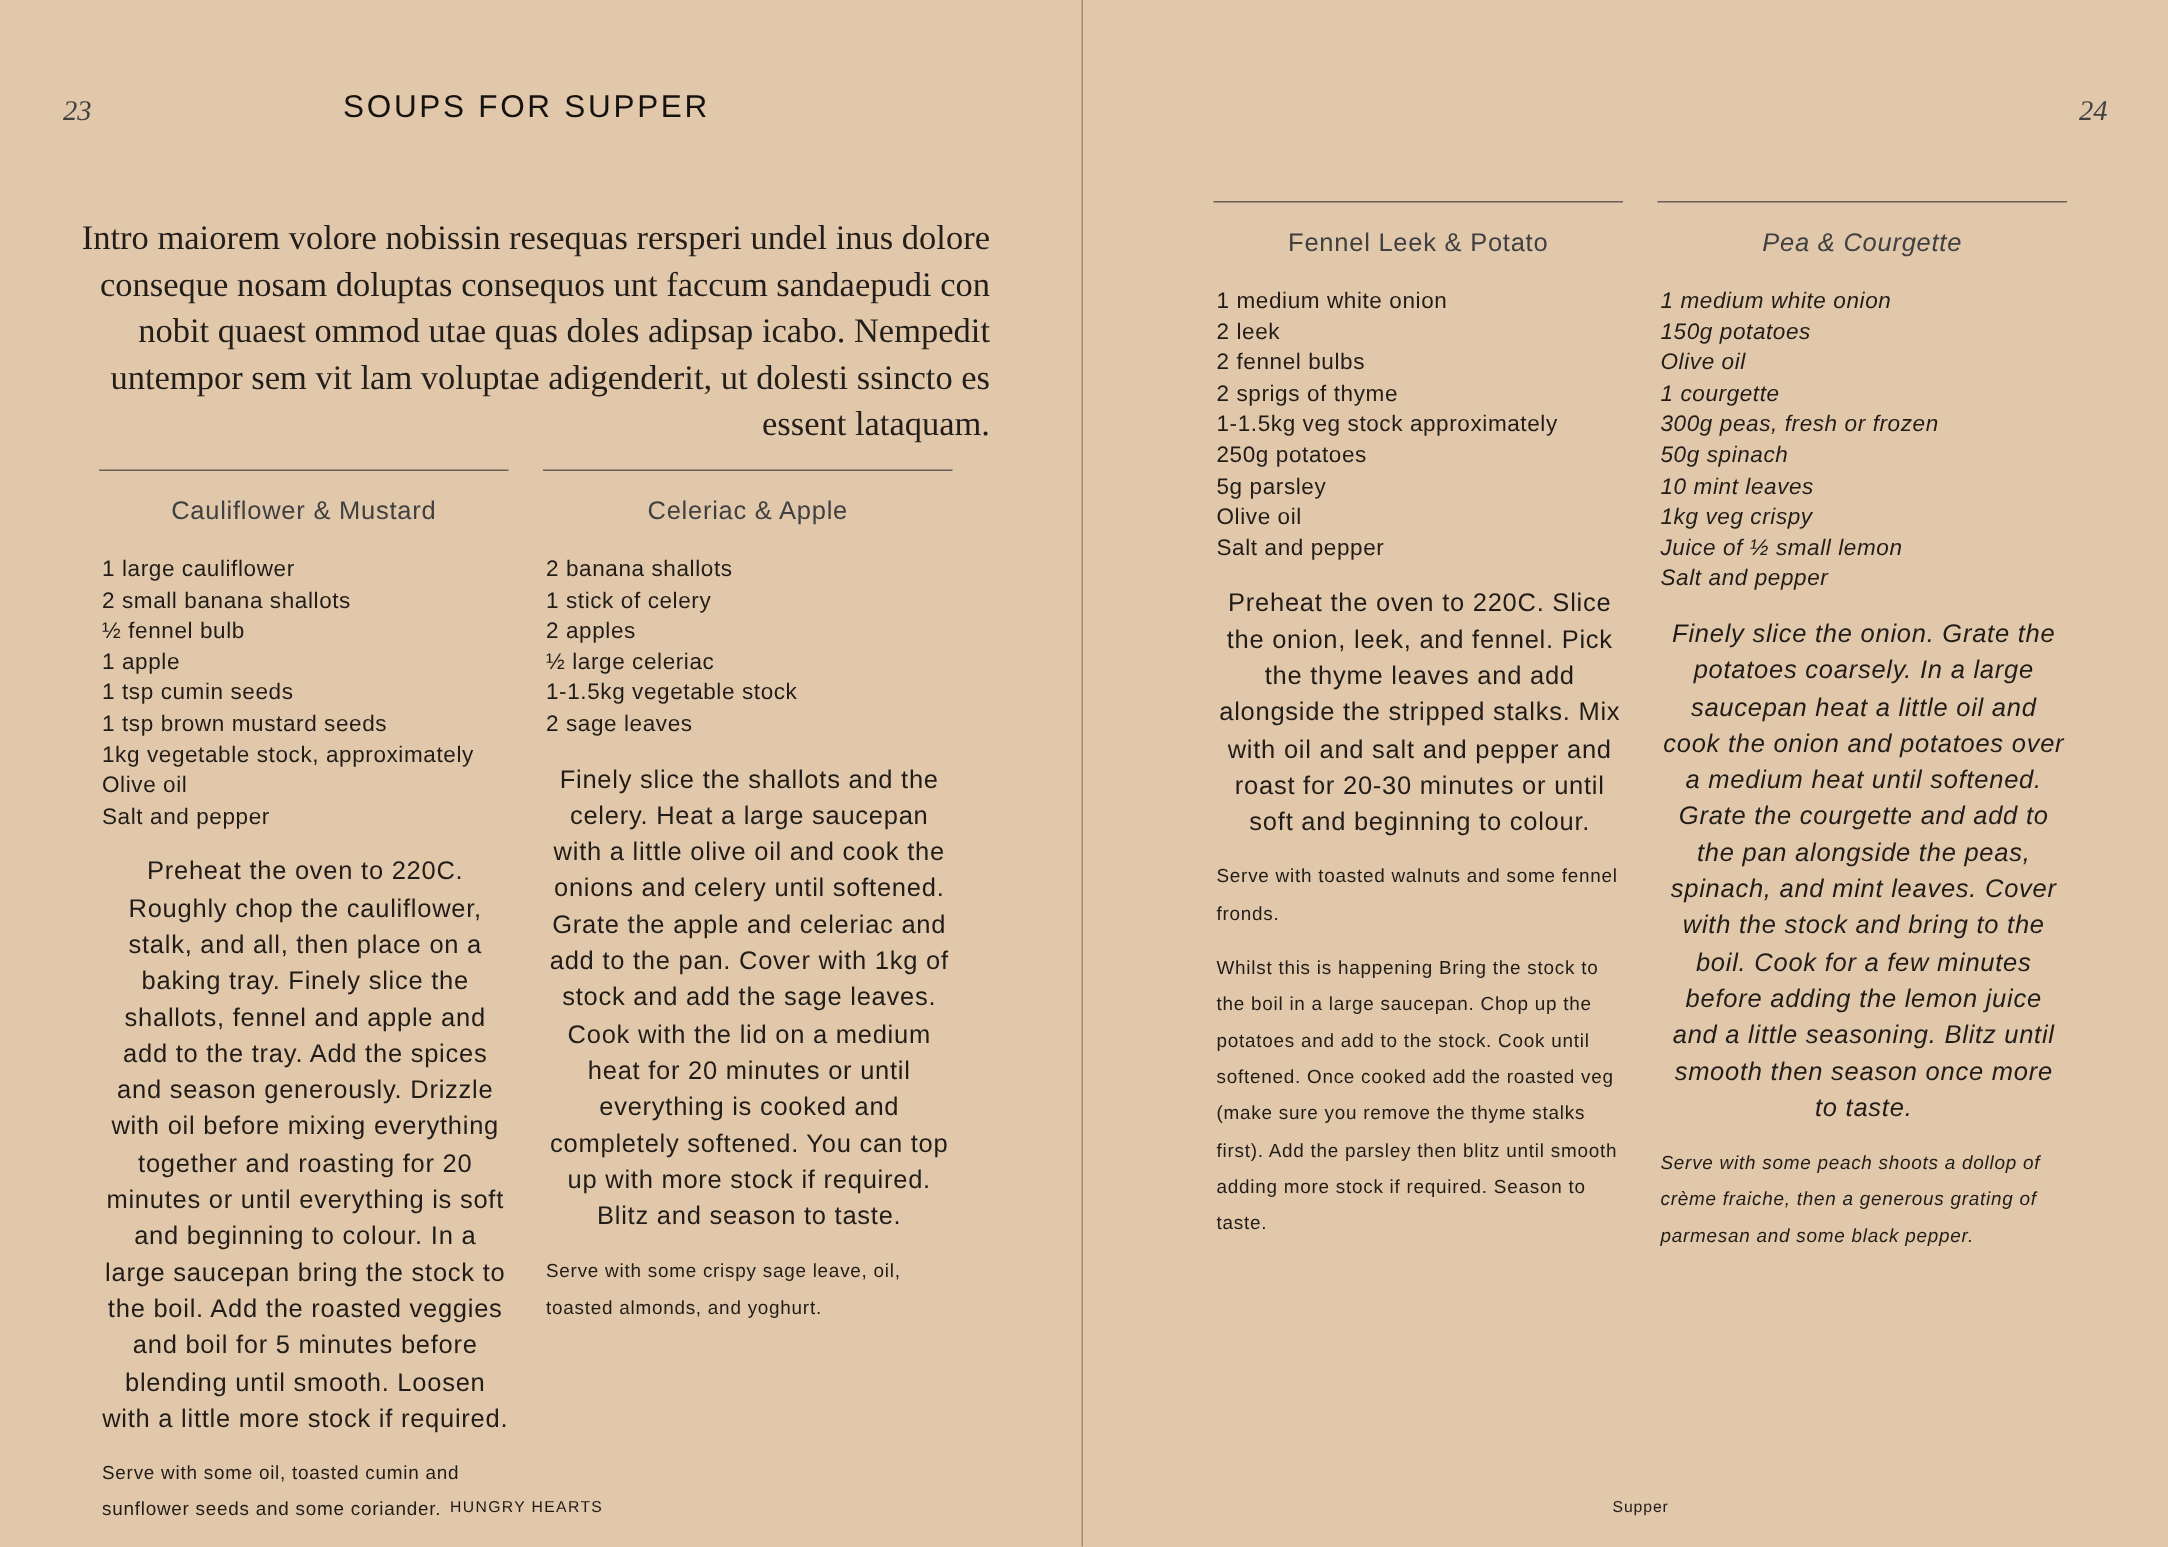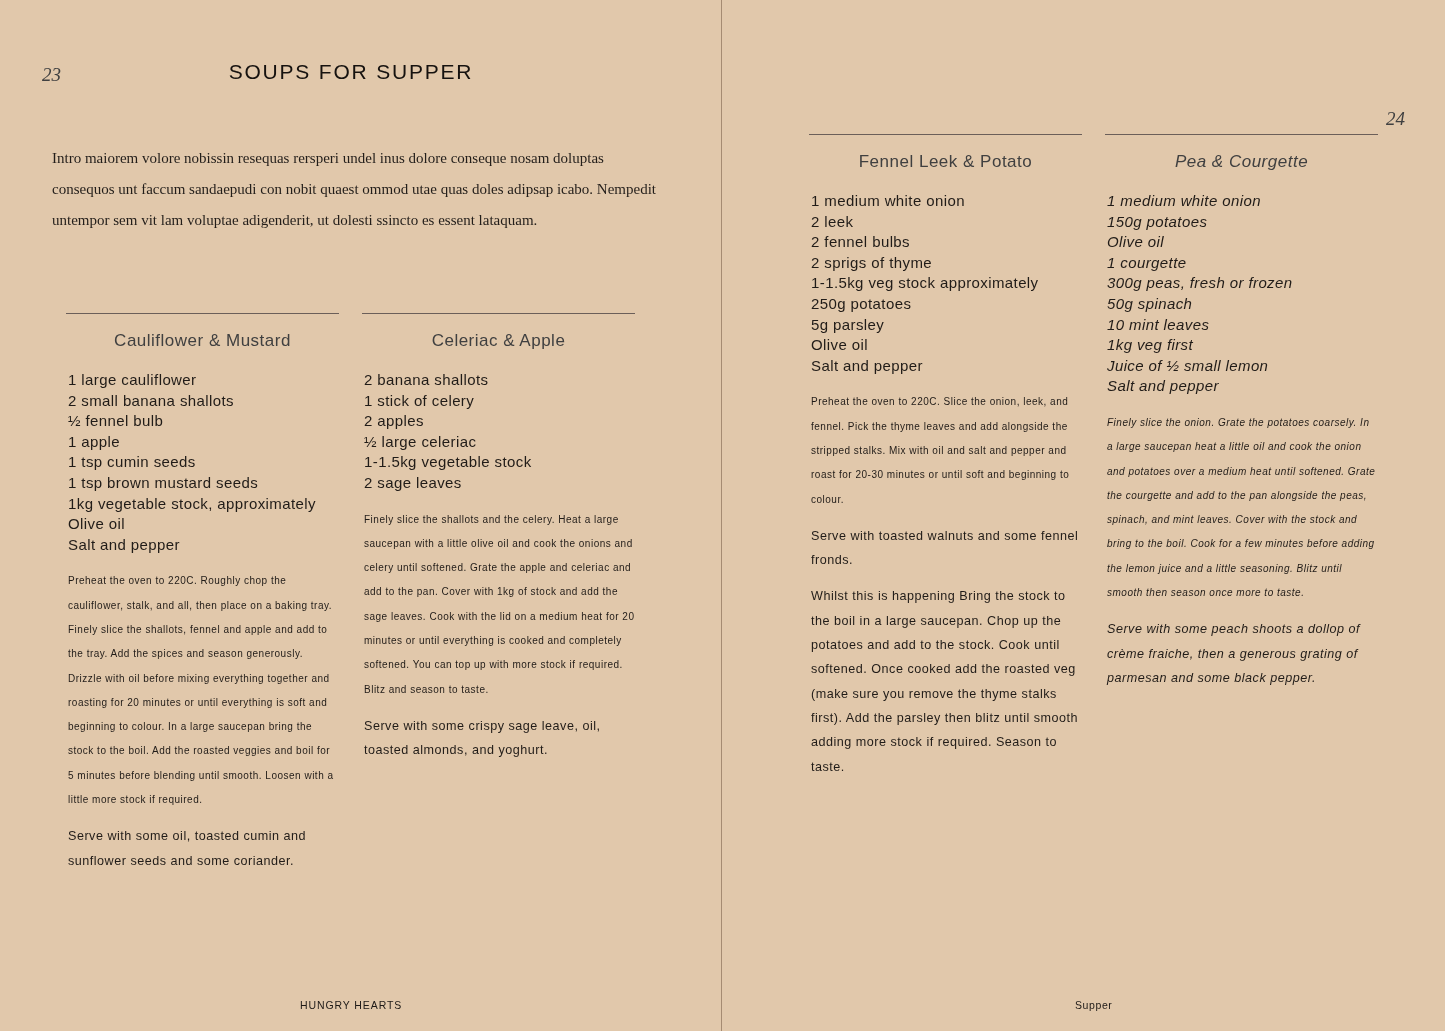--- a/index.html
+++ b/index.html
@@ -17,49 +17,49 @@
     .spine {
       position: absolute; left: 721px; top: 0; width: 1px; height: 1031px;
       background: #a58b72;
     }
     .folio {
       position: absolute; top: 64px;
       font-family: "Liberation Serif", serif;
       font-style: italic; font-size: 19px; color: #404040;
     }
     .folio-left { left: 42px; }
-    .folio-right { right: 40px; margin-top: 44px; }
+    .folio-right { right: 40px; }
     .chapter-title {
       position: absolute; left: 0; width: 702px; top: 60px;
       text-align: center;
       font-size: 21px; letter-spacing: 1.8px; font-weight: 400;
       color: #16120f;
     }
     .intro {
-      position: absolute; left: 52px; width: 618px; top: 143px;
-      text-align: left;
+      position: absolute; left: 42px; width: 618px; top: 143px;
+      text-align: right;
       font-family: "Liberation Serif", serif;
-      font-size: 15px; line-height: 31px; color: #231e1a;
+      font-size: 23px; line-height: 31px; color: #231e1a;
       margin: 0;
     }
     .recipe { position: absolute; width: 273px; }
     .recipe-rule { height: 1px; background: #6b5f59; margin: 0; }
     .recipe-title {
       text-align: center; font-size: 17px; letter-spacing: 0.5px;
       margin: 16px 0 0 0; height: 22px; line-height: 22px; color: #404040;
       font-weight: 400;
     }
     .ingredients {
       list-style: none; margin: 18px 0 0 0; padding: 0 0 0 2px;
       font-size: 15px; letter-spacing: 0.4px; line-height: 20.6px; color: #211c18;
     }
     .ingredients li { margin: 0; }
     .method {
       margin: 14px 0 0 0; padding-left: 2px;
-      font-size: 10px; letter-spacing: 0.5px; line-height: 24.3px; color: #211c18;
+      font-size: 17px; letter-spacing: 0.5px; line-height: 24.3px; color: #211c18; text-align: center;
     }
     .serve {
       margin: 12px 0 0 0; padding-left: 2px;
       font-size: 12.6px; letter-spacing: 0.5px; line-height: 24.3px; color: #211c18;
     }
     .running-foot {
       position: absolute; top: 979px; font-size: 10.5px; letter-spacing: 0.9px;
       color: #1e1a17;
       margin-top: 20px;
     }
@@ -140,21 +140,21 @@
       <div class="recipe-rule"></div>
       <h2 class="recipe-title">Pea &amp; Courgette</h2>
       <ul class="ingredients">
         <li>1 medium white onion</li>
         <li>150g potatoes</li>
         <li>Olive oil</li>
         <li>1 courgette</li>
         <li>300g peas, fresh or frozen</li>
         <li>50g spinach</li>
         <li>10 mint leaves</li>
-        <li>1kg veg first</li>
+        <li>1kg veg crispy</li>
         <li>Juice of ½ small lemon</li>
         <li>Salt and pepper</li>
       </ul>
       <p class="method">Finely slice the onion. Grate the potatoes coarsely. In a large saucepan heat a little oil and cook the onion and potatoes over a medium heat until softened. Grate the courgette and add to the pan alongside the peas, spinach, and mint leaves. Cover with the stock and bring to the boil. Cook for a few minutes before adding the lemon juice and a little seasoning. Blitz until smooth then season once more to taste.</p>
       <p class="serve">Serve with some peach shoots a dollop of crème fraiche, then a generous grating of parmesan and some black pepper.</p>
     </div>
 
     <div class="running-foot foot-right">Supper</div>
   </div>
 </div>

